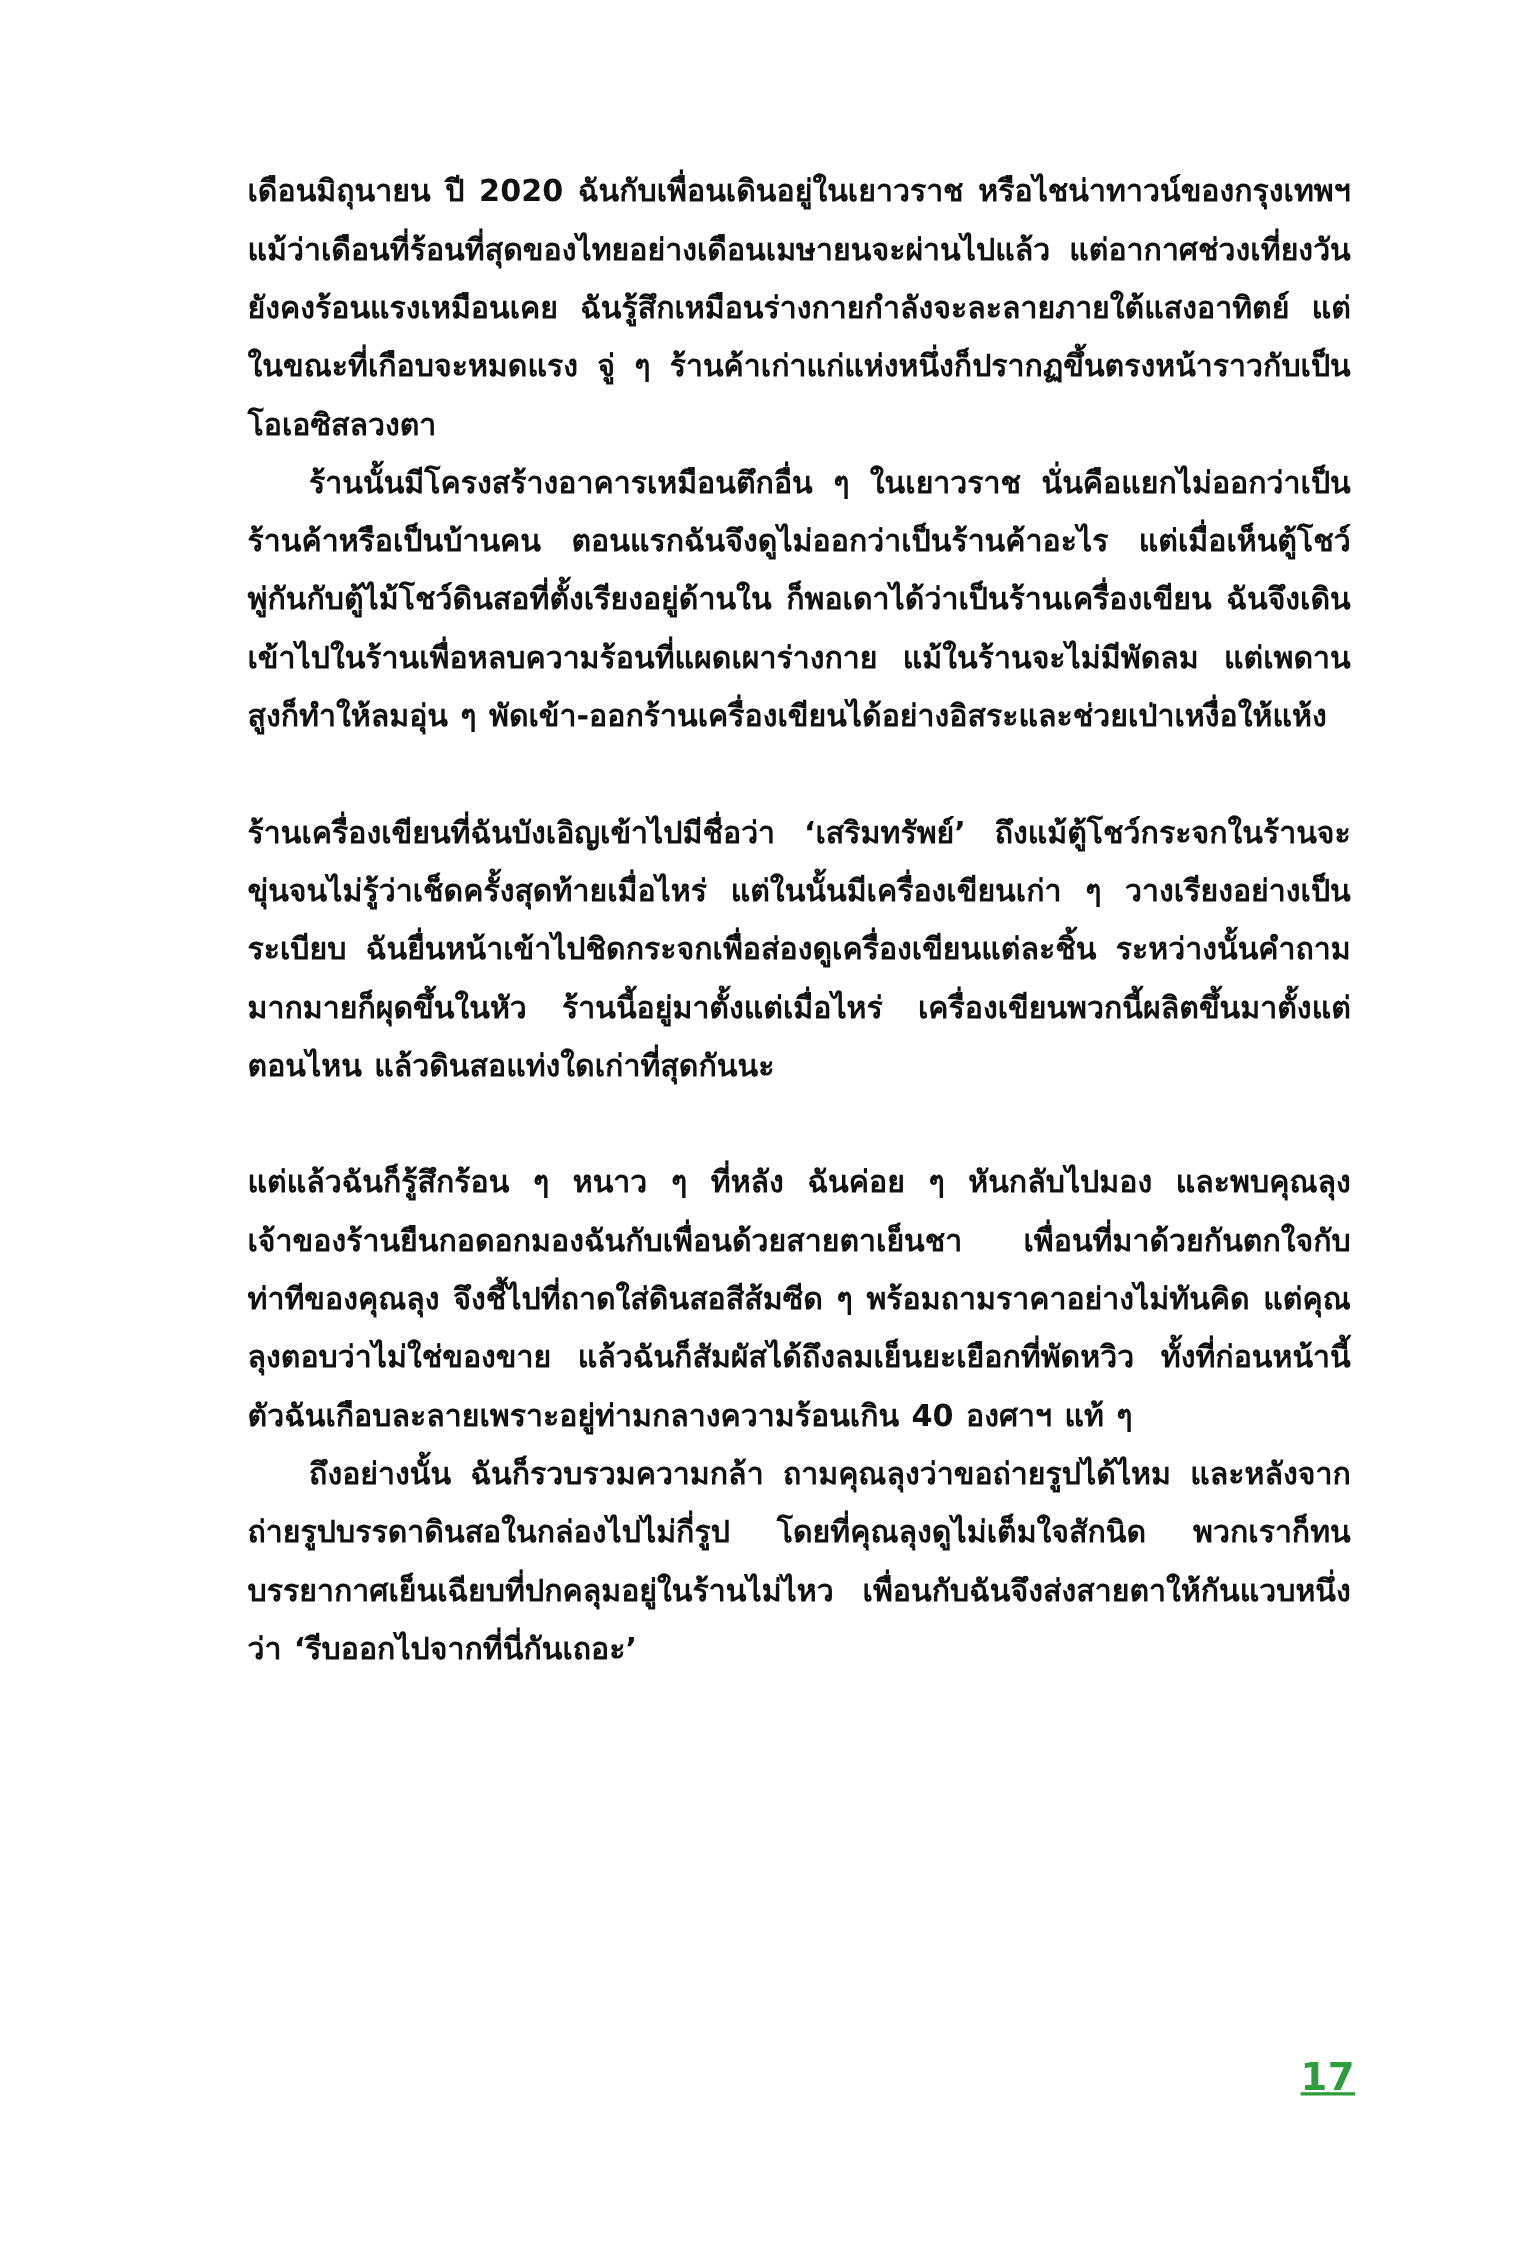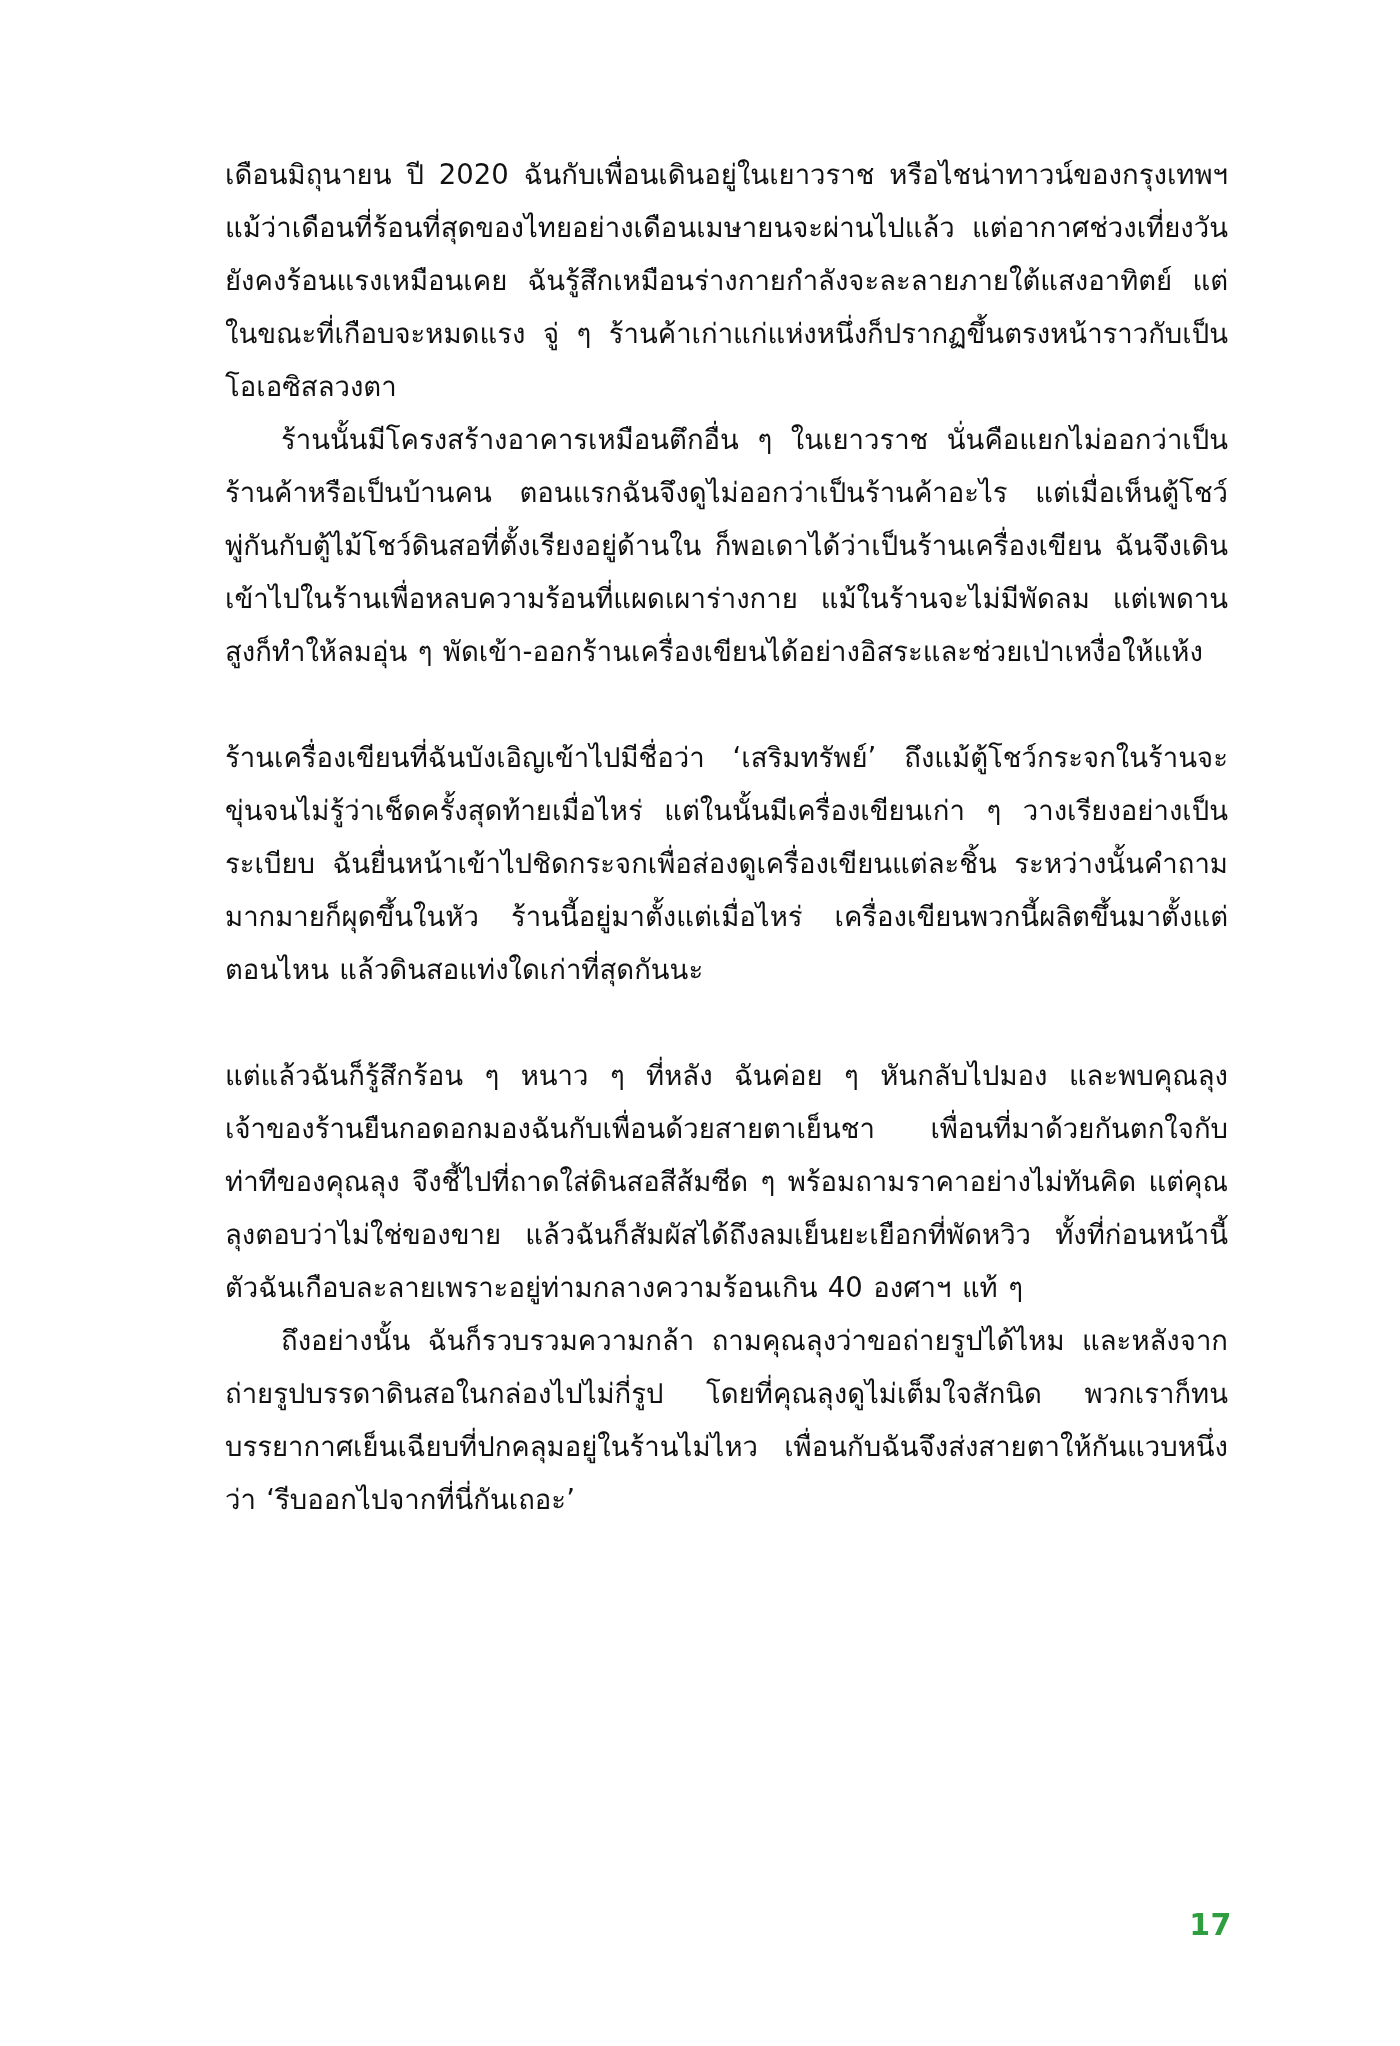--- a/index.html
+++ b/index.html
@@ -30,38 +30,40 @@
     width: 1003px;
   }
   .para {
     font-size: 27.5px;
     line-height: 53px;
     text-align: justify;
     text-justify: inter-character;
     margin: 0;
     color: #111111;
     word-spacing: 0.06em;
+    font-weight: bold;
   }
   .para.indent-first {
     text-indent: 56px;
   }
   .para + .para {
     margin-top: 0;
   }
   .block-gap {
     height: 53px;
   }
   .page-number {
     position: absolute;
     right: 168px;
-    bottom: 104px;
-    font-size: 30px;
+    bottom: 137px;
+    font-size: 35px;
     font-weight: bold;
     color: #2e9e3e;
     letter-spacing: 0.5px;
+    text-decoration: underline;
   }
 </style>
 </head>
 <body>
 
 <div class="page">
 
   <div class="text-column">
 
     <p class="para">เดือนมิถุนายน ปี 2020 ฉันกับเพื่อนเดินอยู่ในเยาวราช หรือไชน่าทาวน์ของกรุงเทพฯ แม้ว่าเดือนที่ร้อนที่สุดของไทยอย่างเดือนเมษายนจะผ่านไปแล้ว แต่อากาศช่วงเที่ยงวันยังคงร้อนแรงเหมือนเคย ฉันรู้สึกเหมือนร่างกายกำลังจะละลายภายใต้แสงอาทิตย์ แต่ในขณะที่เกือบจะหมดแรง จู่ ๆ ร้านค้าเก่าแก่แห่งหนึ่งก็ปรากฏขึ้นตรงหน้าราวกับเป็นโอเอซิสลวงตา</p>

